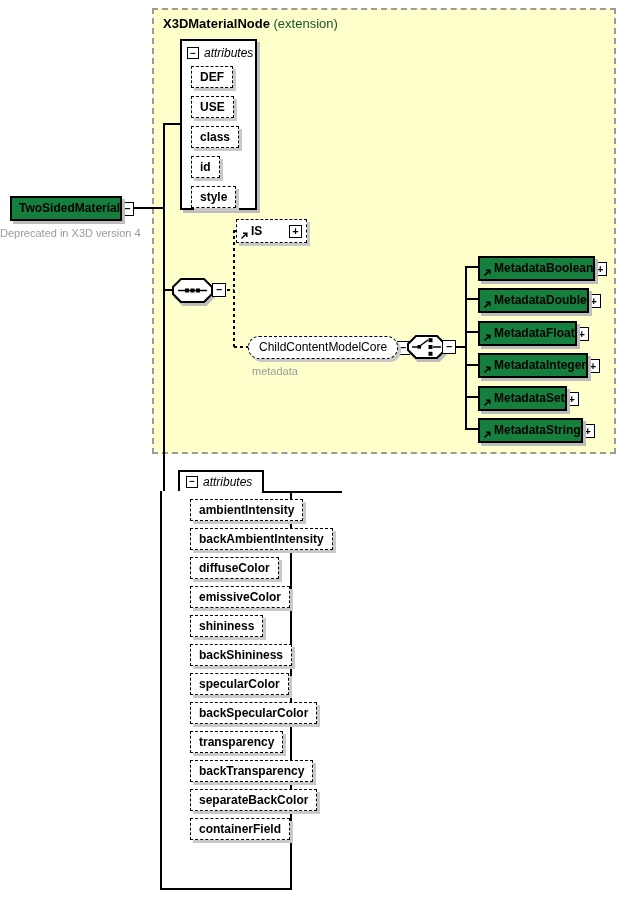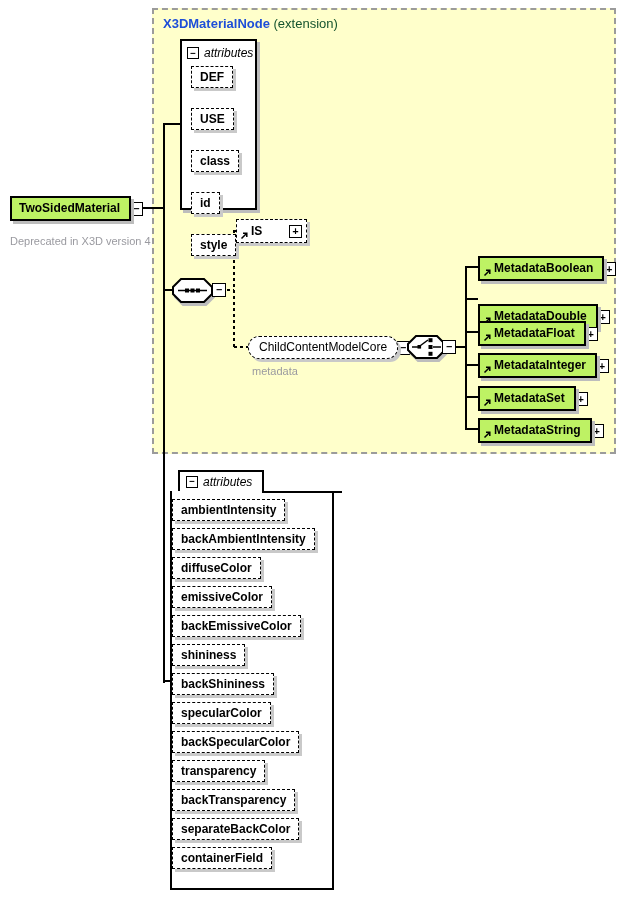--- a/index.html
+++ b/index.html
@@ -8,40 +8,40 @@
     position:relative; width:627px; height:913px; background:#ffffff;
     font-family:"Liberation Sans", sans-serif; color:#000; overflow:hidden;
   }
 
   
   .ext-box {
     position:absolute; left:152px; top:8px; width:464px; height:446px;
     background:#ffffcb; border:2px dashed #9b9b9b;
   }
   .ext-title { padding:6px 9px; font-size:13px; white-space:nowrap; }
-  .ext-title .t-bold { font-weight:bold; color:#1d4ed8; }
+  .ext-title .t-bold { font-weight:bold; color:#000000; }
   .ext-title .t-reg  { color:#14532d; }
 
   .grp-rect {
     position:absolute; background:#fff; border:2px solid #000;
     box-shadow:3px 3px 0 #bdbdbd;
   }
   .grp-head { display:flex; align-items:center; gap:5px; padding:5px 5px 3px 5px;
     font-style:italic; font-size:12px; white-space:nowrap; }
   .attr-list { display:flex; flex-direction:column; align-items:flex-start; }
 
   .box-dashed {
     position:relative; border:1.5px dashed #000; background:#fff;
     box-shadow:3px 3px 0 #c9c9c9; font-weight:bold; font-size:12px;
     padding:3px 8px; white-space:nowrap; width:fit-content; line-height:14px;
   }
   .box-solid {
-    position:relative; border:2px solid #000; background:#bef264;
+    position:relative; border:2px solid #000; background:#15803d;
     box-shadow:3px 3px 0 #bdbdbd; font-weight:bold; font-size:12px;
-    padding:3px 9px 3px 14px; white-space:nowrap; line-height:15px;
+    padding:3px 0 3px 14px; white-space:nowrap; line-height:15px;
   }
   .box-rounddash {
     position:relative; border:1.5px dashed #000; border-radius:11px; background:#fff;
     box-shadow:3px 3px 0 #c9c9c9; font-size:12px; padding:3px 10px;
     white-space:nowrap; line-height:15px;
   }
 
   .row { position:absolute; display:flex; align-items:center; }
 
   .pm {
@@ -75,23 +75,23 @@
   .is-box .pm { width:13px; height:13px; }
 
   
   .tab-head {
     position:absolute; left:178px; top:470px; width:86px; height:21px;
     background:#fff; border:2px solid #000; border-bottom:none;
     display:flex; align-items:center; gap:5px; padding:2px 6px;
     font-style:italic; font-size:12px; z-index:3;
   }
   .tab-body {
-    position:absolute; left:170px; top:491px; width:164px; height:399px;
+    position:absolute; left:160px; top:491px; width:132px; height:399px;
     background:#fff; border:2px solid #000; border-top:none; z-index:2;
-    padding:8px 0 0 0;
+    padding:8px 0 0 28px;
   }
   .tab-topline { position:absolute; left:262px; top:491px; width:80px; height:2px;
     background:#000; z-index:3; }
 
   .meta-label, .attr-label, .el-label { display:inline-block; }
 </style>
 </head>
 <body>
 
 <div id="canvas">
@@ -123,30 +123,30 @@
   <div class="dash-h" style="left:234px; top:346px; width:15px;"></div>
 
   <div class="row" style="left:10px; top:196px;">
     <div class="box-solid" style="padding-left:7px;">
       <span class="el-label">TwoSidedMaterial</span>
     </div>
     <div class="pm attach">
         <span>−</span>
       </div>
   </div>
-  <div class="note" style="left:10px; top:227px;margin-top:8px;">Deprecated in X3D version 4</div>
+  <div class="note" style="left:0; top:227px;">Deprecated in X3D version 4</div>
 
   <div class="grp-rect" style="left:180px; top:39px; width:77px; height:171px;">
     <div class="grp-head">
       <div class="pm pm-sm">
           <span>−</span>
         </div>
       <span>attributes</span>
     </div>
-    <div class="attr-list" style="padding:3px 8px 0 9px; gap:20px;">
+    <div class="attr-list" style="padding:3px 8px 0 9px; gap:8px;">
       <div class="box-dashed"><span class="attr-label">DEF</span></div>
       <div class="box-dashed"><span class="attr-label">USE</span></div>
       <div class="box-dashed"><span class="attr-label">class</span></div>
       <div class="box-dashed"><span class="attr-label">id</span></div>
       <div class="box-dashed"><span class="attr-label">style</span></div>
     </div>
   </div>
 
   <svg class="icon-oct" style="left:172px; top:278px;" width="42" height="26" viewBox="0 0 42 26">
     <path d="M9 1 H32 L40 9 V16 L32 24 H9 L1 16 V9 Z" fill="#ffffff" stroke="#000000" stroke-width="2"></path>
@@ -197,21 +197,21 @@
     <div class="box-solid">
       <svg class="ref-arrow" width="9" height="9" viewBox="0 0 9 9">
           <path d="M1.5 7.5 L6.8 2.2 M3 2.2 H6.8 V6" stroke="#000" stroke-width="1.5" fill="none"></path>
         </svg>
       <span class="meta-label">MetadataBoolean</span>
     </div>
     <div class="pm attach">
         <span>+</span>
       </div>
   </div>
-  <div class="row" style="left:478px; top:304px;">
+  <div class="row" style="left:478px; top:288px;">
     <div class="box-solid">
       <svg class="ref-arrow" width="9" height="9" viewBox="0 0 9 9">
           <path d="M1.5 7.5 L6.8 2.2 M3 2.2 H6.8 V6" stroke="#000" stroke-width="1.5" fill="none"></path>
         </svg>
       <span class="meta-label">MetadataDouble</span>
     </div>
     <div class="pm attach">
         <span>+</span>
       </div>
   </div>
@@ -266,21 +266,20 @@
       </div>
     <span>attributes</span>
   </div>
   <div class="tab-topline"></div>
   <div class="tab-body">
     <div class="attr-list" style="gap:7px;">
       <div class="box-dashed"><span class="attr-label">ambientIntensity</span></div>
       <div class="box-dashed"><span class="attr-label">backAmbientIntensity</span></div>
       <div class="box-dashed"><span class="attr-label">diffuseColor</span></div>
       <div class="box-dashed"><span class="attr-label">emissiveColor</span></div>
-      <div class="box-dashed"><span class="attr-label">backEmissiveColor</span></div>
       <div class="box-dashed"><span class="attr-label">shininess</span></div>
       <div class="box-dashed"><span class="attr-label">backShininess</span></div>
       <div class="box-dashed"><span class="attr-label">specularColor</span></div>
       <div class="box-dashed"><span class="attr-label">backSpecularColor</span></div>
       <div class="box-dashed"><span class="attr-label">transparency</span></div>
       <div class="box-dashed"><span class="attr-label">backTransparency</span></div>
       <div class="box-dashed"><span class="attr-label">separateBackColor</span></div>
       <div class="box-dashed"><span class="attr-label">containerField</span></div>
     </div>
   </div>

